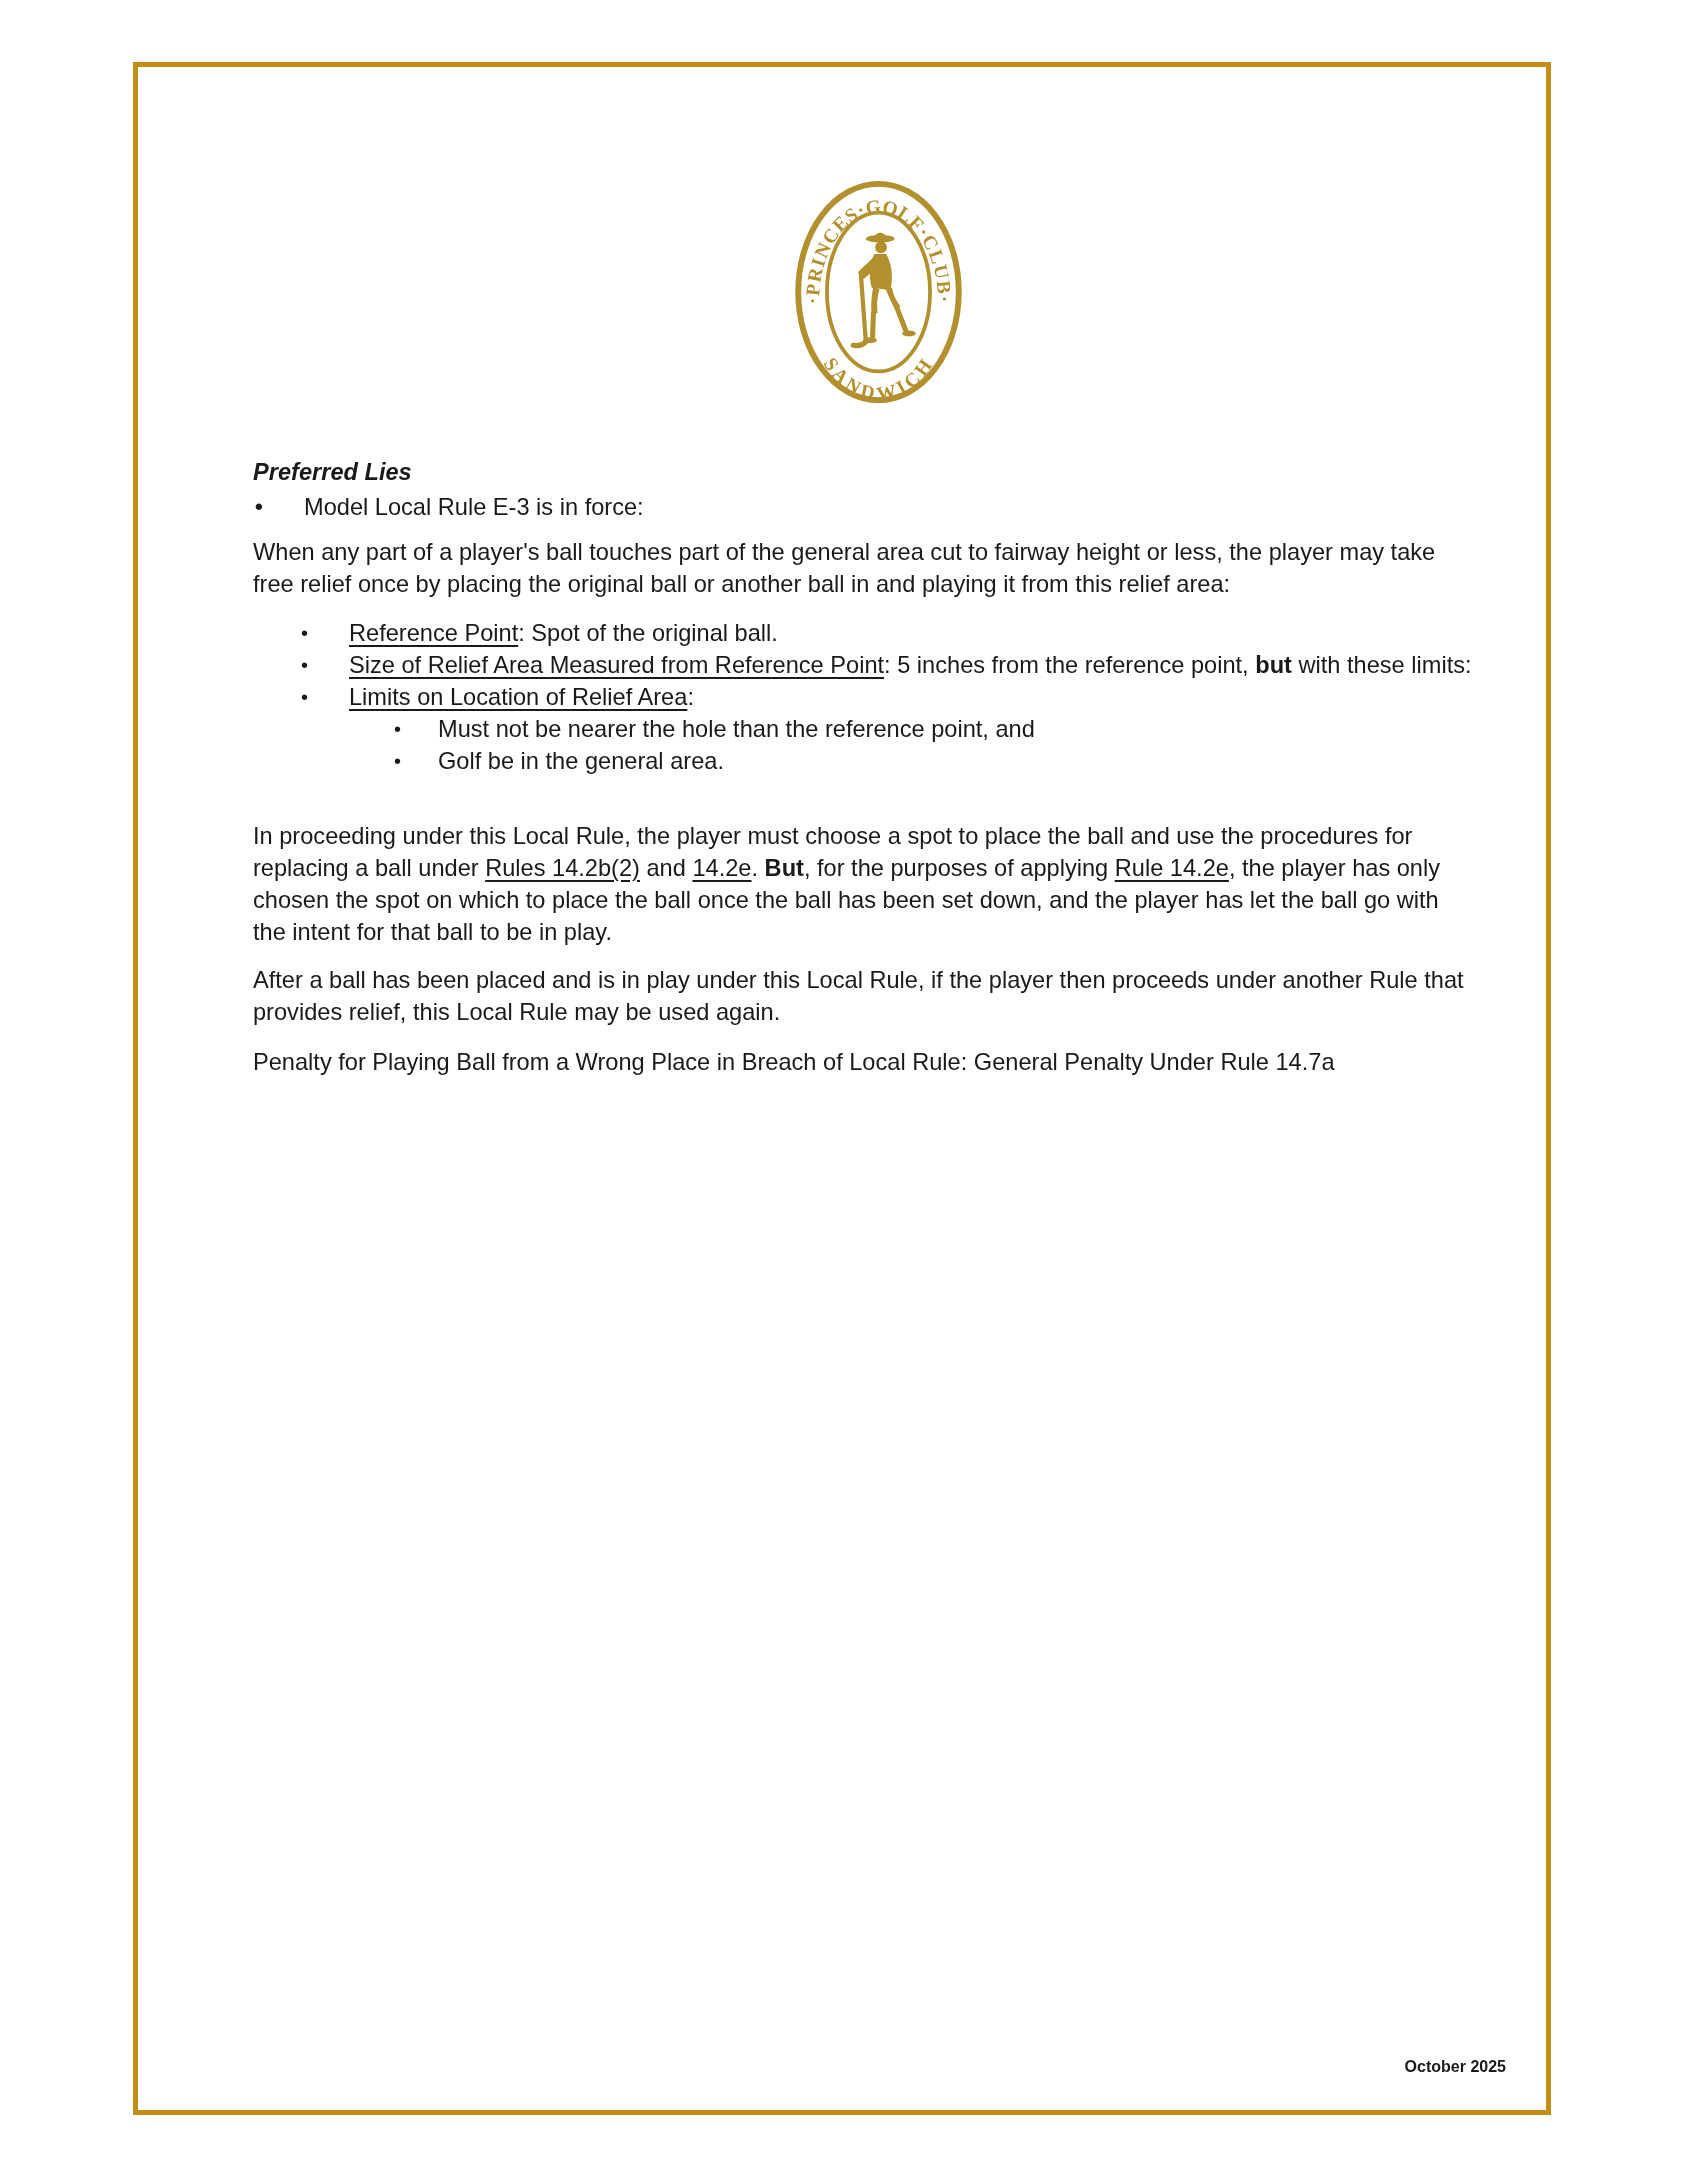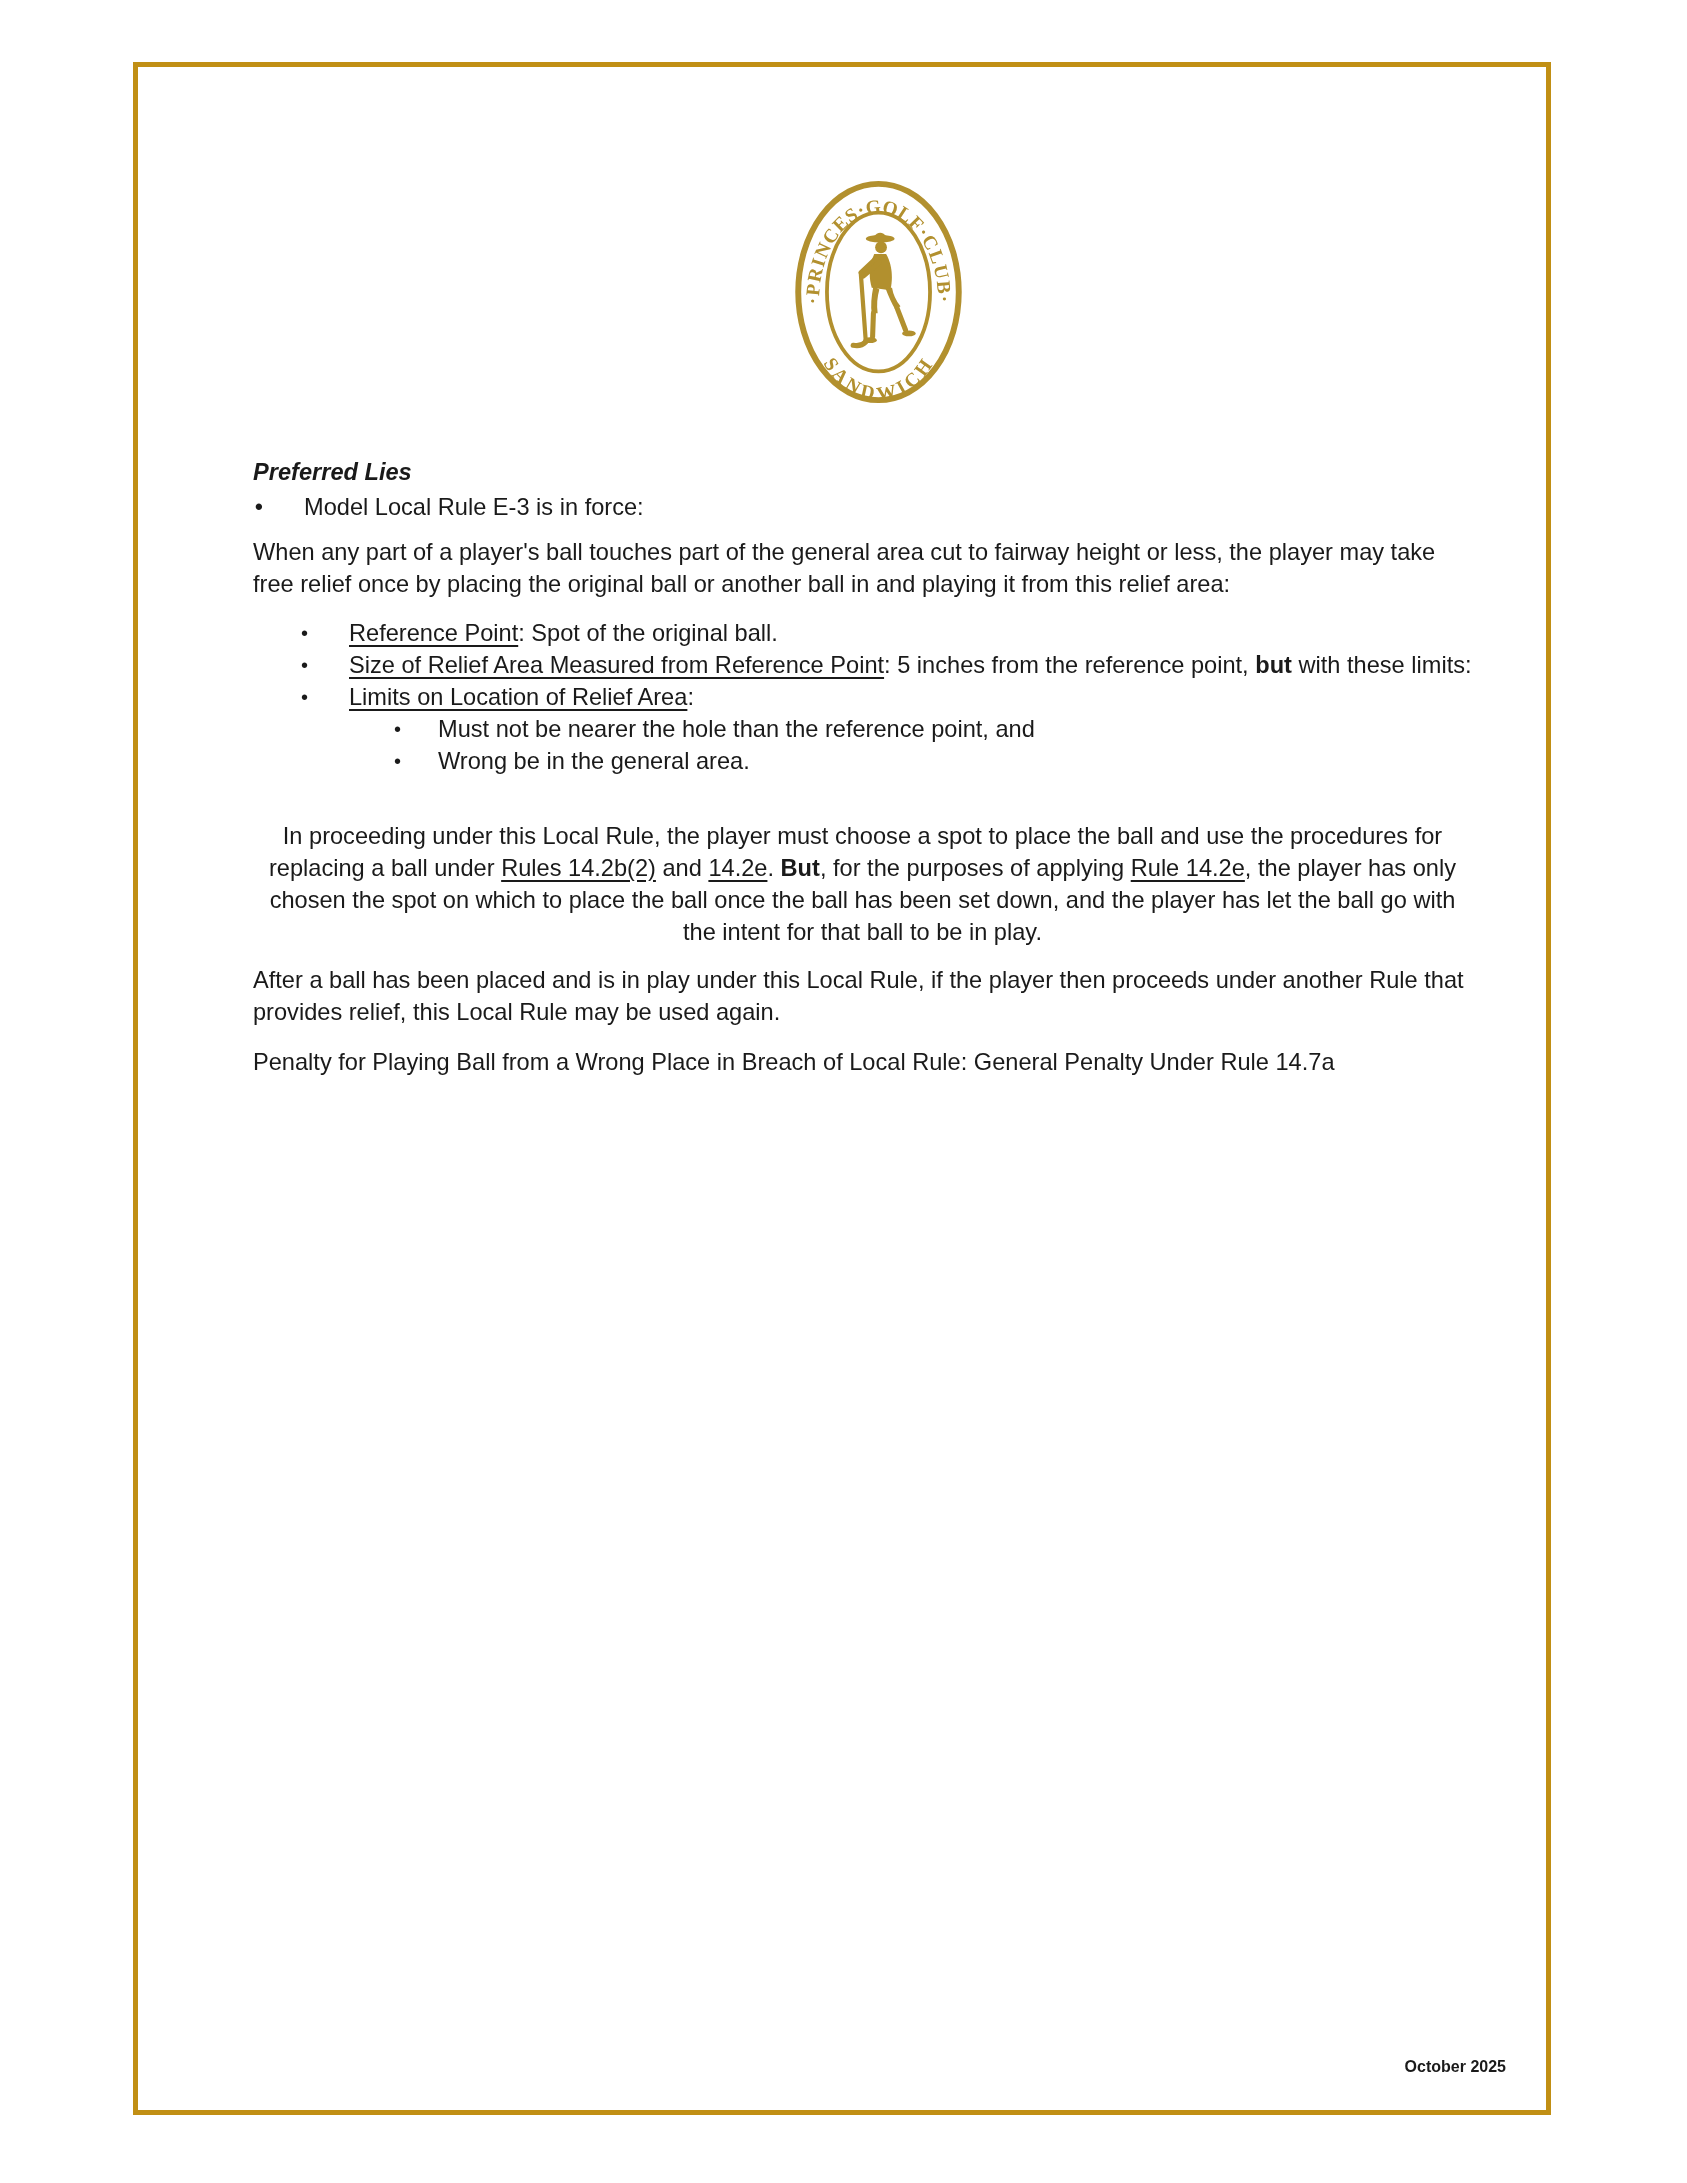--- a/index.html
+++ b/index.html
@@ -38,21 +38,21 @@
     top: 453px;
     width: 1219px;
     font-size: 23.6px;
     line-height: 32px;
   }
   .doc-title { font-weight: bold; }
   .section-heading { font-weight: bold; margin-top: 3px; font-style: italic; }
   .u  { text-decoration: underline; text-underline-offset: 4.2px; }
   .b  { font-weight: bold; }
   .p1 { margin-top: 12.7px; }
-  .p2 { margin-top: 43px; text-align: center; }
+  .p2 { margin-top: 43px; }
   .p3 { margin-top: 16px; }
   .penalty { margin-top: 18px; font-weight: normal; }
 
   .li { display: flex; }
   .li .marker { flex: none; }
   .lvl1 { margin-top: 3.4px; }
   .lvl1 .marker { width: 51px; padding-left: 1.7px; box-sizing: border-box; }
   .list-block { margin-top: 17px; }
   .lvl2 { margin-left: 48px; }
   .lvl2 .marker { width: 48px; font-size: 20px; }
@@ -148,21 +148,21 @@
       <div class="li lvl2">
         <span class="marker">•</span>
         <span class="li-text"><span class="u">Limits on Location of Relief Area</span><span>:</span></span>
       </div>
       <div class="li lvl3">
         <span class="marker">•</span>
         <span class="li-text">Must not be nearer the hole than the reference point, and</span>
       </div>
       <div class="li lvl3">
         <span class="marker">•</span>
-        <span class="li-text">Wrong be in the general area.</span>
+        <span class="li-text">Golf be in the general area.</span>
       </div>
     </div>
 
     <div class="p2"><span>In proceeding under this Local Rule, the player must choose a spot to place the ball and use the procedures for replacing a ball under </span><span class="u">Rules 14.2b(2)</span><span> and </span><span class="u">14.2e</span><span>. </span><span class="b">But</span><span>, for the purposes of applying </span><span class="u">Rule 14.2e</span><span>, the player has only chosen the spot on which to place the ball once the ball has been set down, and the player has let the ball go with the intent for that ball to be in play.</span></div>
 
     <div class="p3">After a ball has been placed and is in play under this Local Rule, if the player then proceeds under another Rule that provides relief, this Local Rule may be used again.</div>
 
     <div class="penalty">Penalty for Playing Ball from a Wrong Place in Breach of Local Rule: General Penalty Under Rule 14.7a</div>
 
   </div>

